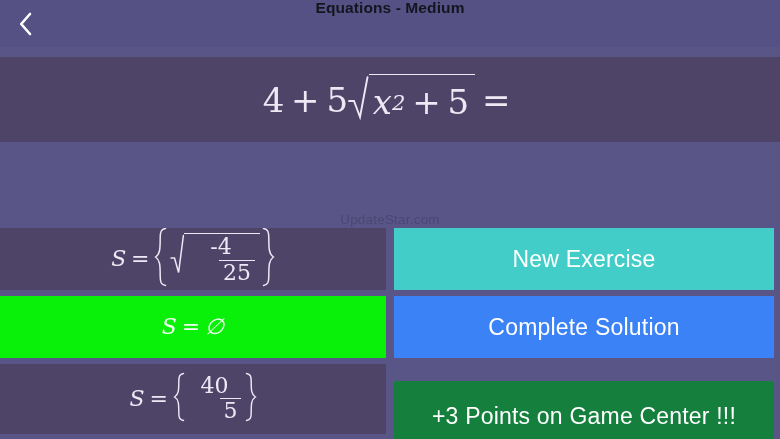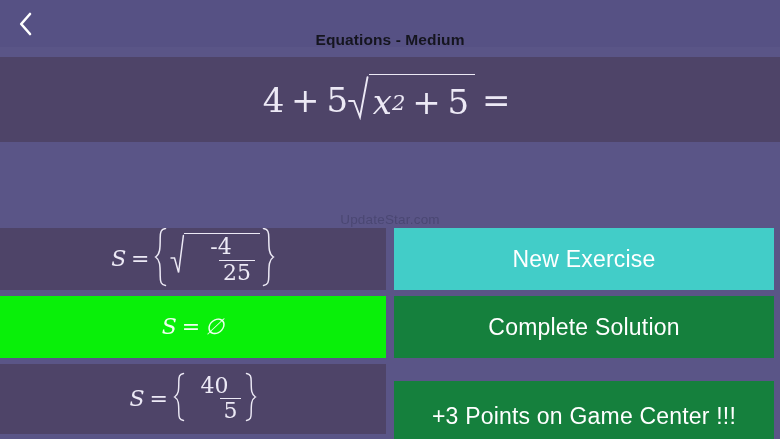--- a/index.html
+++ b/index.html
@@ -26,21 +26,21 @@
     background: #5a5587;
   }
 
   #header {
     position: absolute;
     top: 0; left: 0;
     width: 780px;
     height: 47px;
     background: #565184;
     display: flex;
-    align-items: flex-end;
+    align-items: flex-start;
     justify-content: center;
   }
 
   #back-button {
     position: absolute;
     left: 4px;
     top: 4px;
     width: 44px;
     height: 40px;
     display: flex;
@@ -130,21 +130,21 @@
     align-items: center;
     justify-content: center;
     cursor: pointer;
     color: #ffffff;
     font-size: 23px;
     letter-spacing: 0.2px;
     overflow: hidden;
     white-space: nowrap;
   }
   .action-button.act1 { top: 0px;   background: #42cdc8; }
-  .action-button.act2 { top: 68px;  background: #15803d; }
+  .action-button.act2 { top: 68px;  background: #3b82f6; }
   .action-button.act3 { top: 153px; height: 70px; background: #15803d; }
 
   
   .math {
     font-family: "DejaVu Serif", "Liberation Serif", serif;
     font-style: italic;
     color: #ece9f5;
     line-height: 1;
     white-space: nowrap;
     display: inline-flex;

